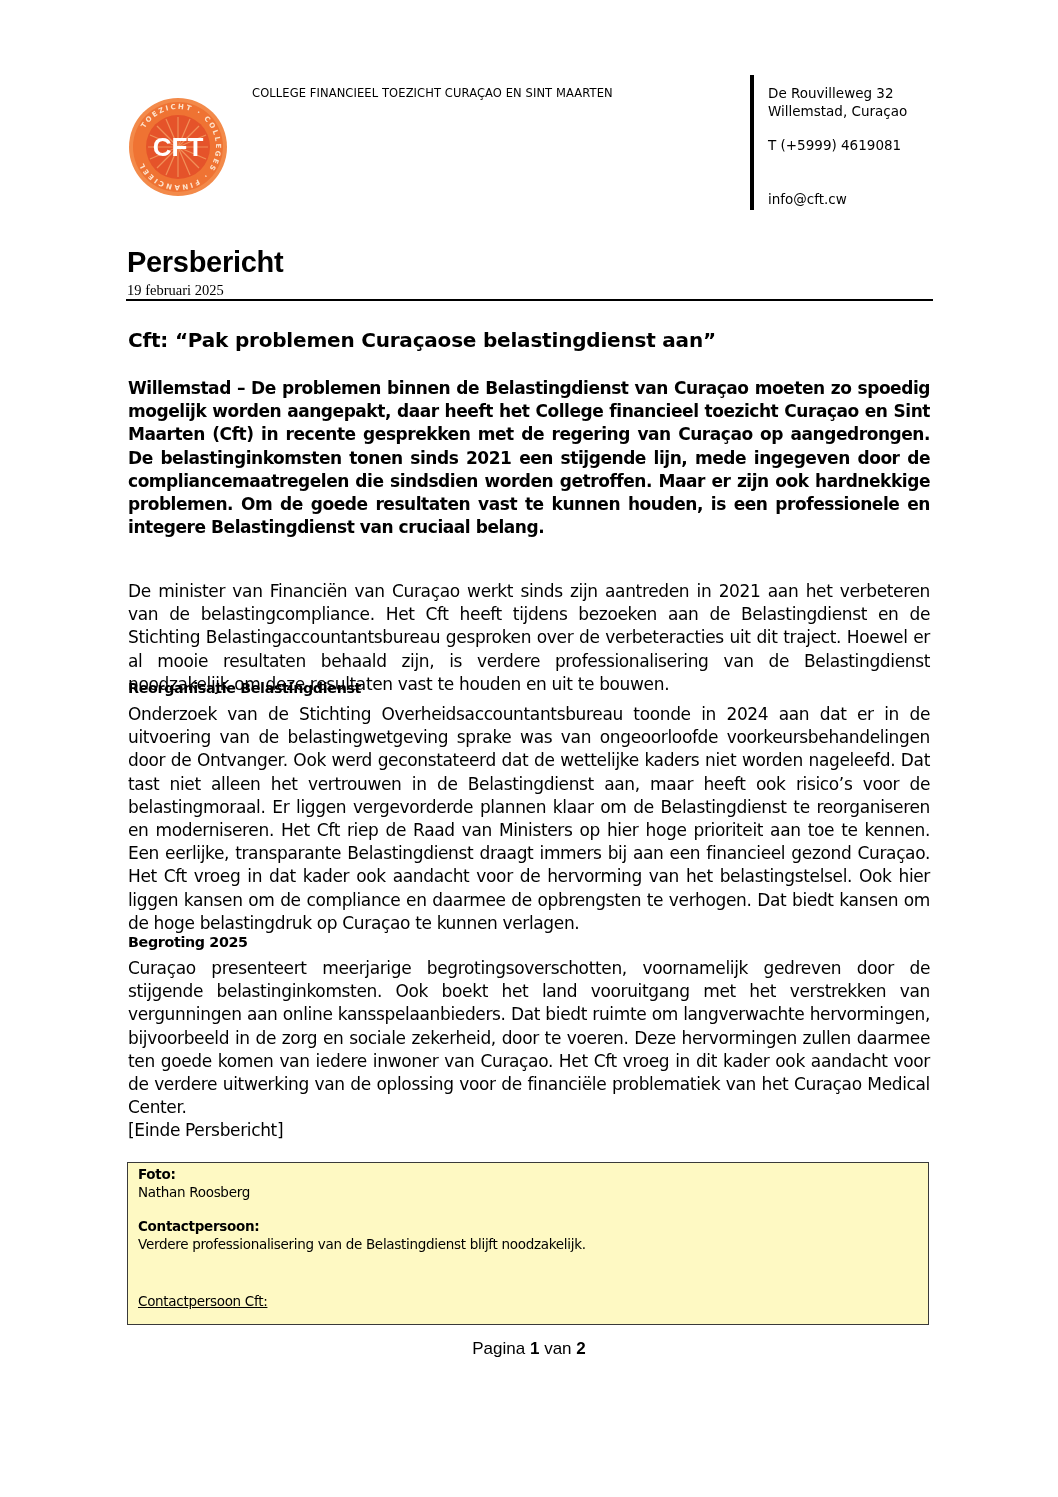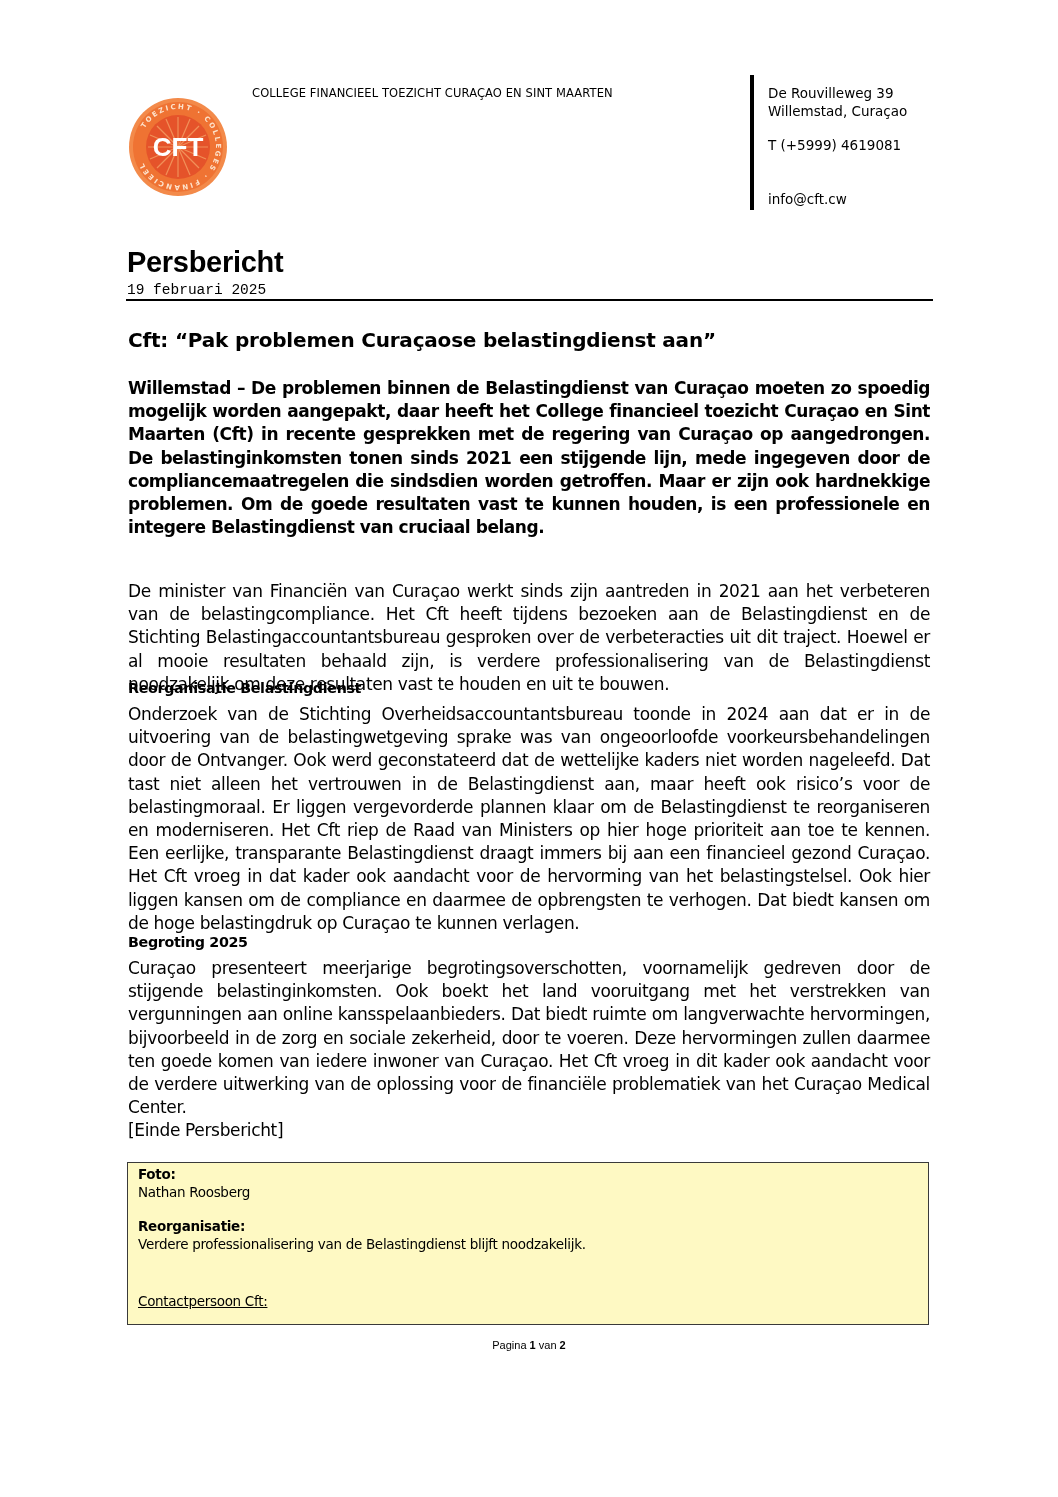--- a/index.html
+++ b/index.html
@@ -38,21 +38,21 @@
     
     .doc-type {
       left: 127px; top: 246px;
       font-size: 29px; font-weight: bold;
       font-family: "Liberation Sans", sans-serif;
       letter-spacing: -0.3px;
     }
     .doc-date {
       left: 127px; top: 282px;
       font-size: 14.5px;
-      font-family: Liberation Mono, monospace;
+      font-family: Liberation Serif, serif;
     }
     .title-rule {
       left: 126px; top: 299px; width: 807px; height: 2px; background: #000;
     }
     .headline {
       left: 128px; top: 328px;
       font-size: 20px; font-weight: bold;
       white-space: nowrap;
       font-family: "DejaVu Sans", sans-serif;
       letter-spacing: -0.2px;
@@ -94,21 +94,21 @@
     }
     .note-box .lbl { font-weight: bold; }
     .note-box .spacer { height: 16px; }
     .note-box .spacer2 { height: 23px; }
     .note-box .link { text-decoration: underline; color: #000; }
 
     
     .page-footer {
       left: 0; width: 1058px; top: 1339px;
       text-align: center;
-      font-size: 11px;
+      font-size: 17px;
       font-family: "Liberation Sans", sans-serif;
     }
     .page-footer b { font-weight: bold; }
   </style>
 </head>
 <body>
 
 <div class="abs logo">
   <svg width="100" height="100" viewBox="0 0 100 100">
     <defs>
@@ -131,21 +131,21 @@
     <text font-family="DejaVu Sans, sans-serif" font-size="7" font-weight="bold" fill="#fde3cc" letter-spacing="2">
       <textPath href="#ringPath" startOffset="8%">TOEZICHT · COLLEGES · FINANCIEEL</textPath>
     </text>
   </svg>
 </div>
 
 <div class="abs org-name">COLLEGE FINANCIEEL TOEZICHT CURAÇAO EN SINT MAARTEN</div>
 
 <div class="abs contact-bar"></div>
 <div class="abs contact">
-  <div>De Rouvilleweg 39</div>
+  <div>De Rouvilleweg 32</div>
   <div>Willemstad, Curaçao</div>
   <div class="gap1"></div>
   <div>T (+5999) 4619081</div>
   <div class="gap2"></div>
   <div>info@cft.cw</div>
 </div>
 
 <div class="abs doc-type">Persbericht</div>
 <div class="abs doc-date">19 februari 2025</div>
 <div class="abs title-rule"></div>
@@ -160,21 +160,21 @@
 
 <div class="abs section-heading h-begroting">Begroting 2025</div>
 <div class="abs body-text p3">Curaçao presenteert meerjarige begrotingsoverschotten, voornamelijk gedreven door de stijgende belastinginkomsten. Ook boekt het land vooruitgang met het verstrekken van vergunningen aan online kansspelaanbieders. Dat biedt ruimte om langverwachte hervormingen, bijvoorbeeld in de zorg en sociale zekerheid, door te voeren. Deze hervormingen zullen daarmee ten goede komen van iedere inwoner van Curaçao. Het Cft vroeg in dit kader ook aandacht voor de verdere uitwerking van de oplossing voor de financiële problematiek van het Curaçao Medical Center.</div>
 
 <div class="abs body-text end-note">[Einde Persbericht]</div>
 
 <div class="abs note-box">
   <div class="lbl">Foto:</div>
   <div>Nathan Roosberg</div>
   <div class="spacer"></div>
-  <div class="lbl">Reorganisatie:</div>
+  <div class="lbl">Contactpersoon:</div>
   <div>Verdere professionalisering van de Belastingdienst blijft noodzakelijk.</div>
   <div class="spacer"></div>
   <div class="spacer2"></div>
   <div class="link">Contactpersoon Cft:</div>
 </div>
 
 <div class="abs page-footer">
   <span>Pagina</span>
   <b>1</b>
   <span>van</span>

